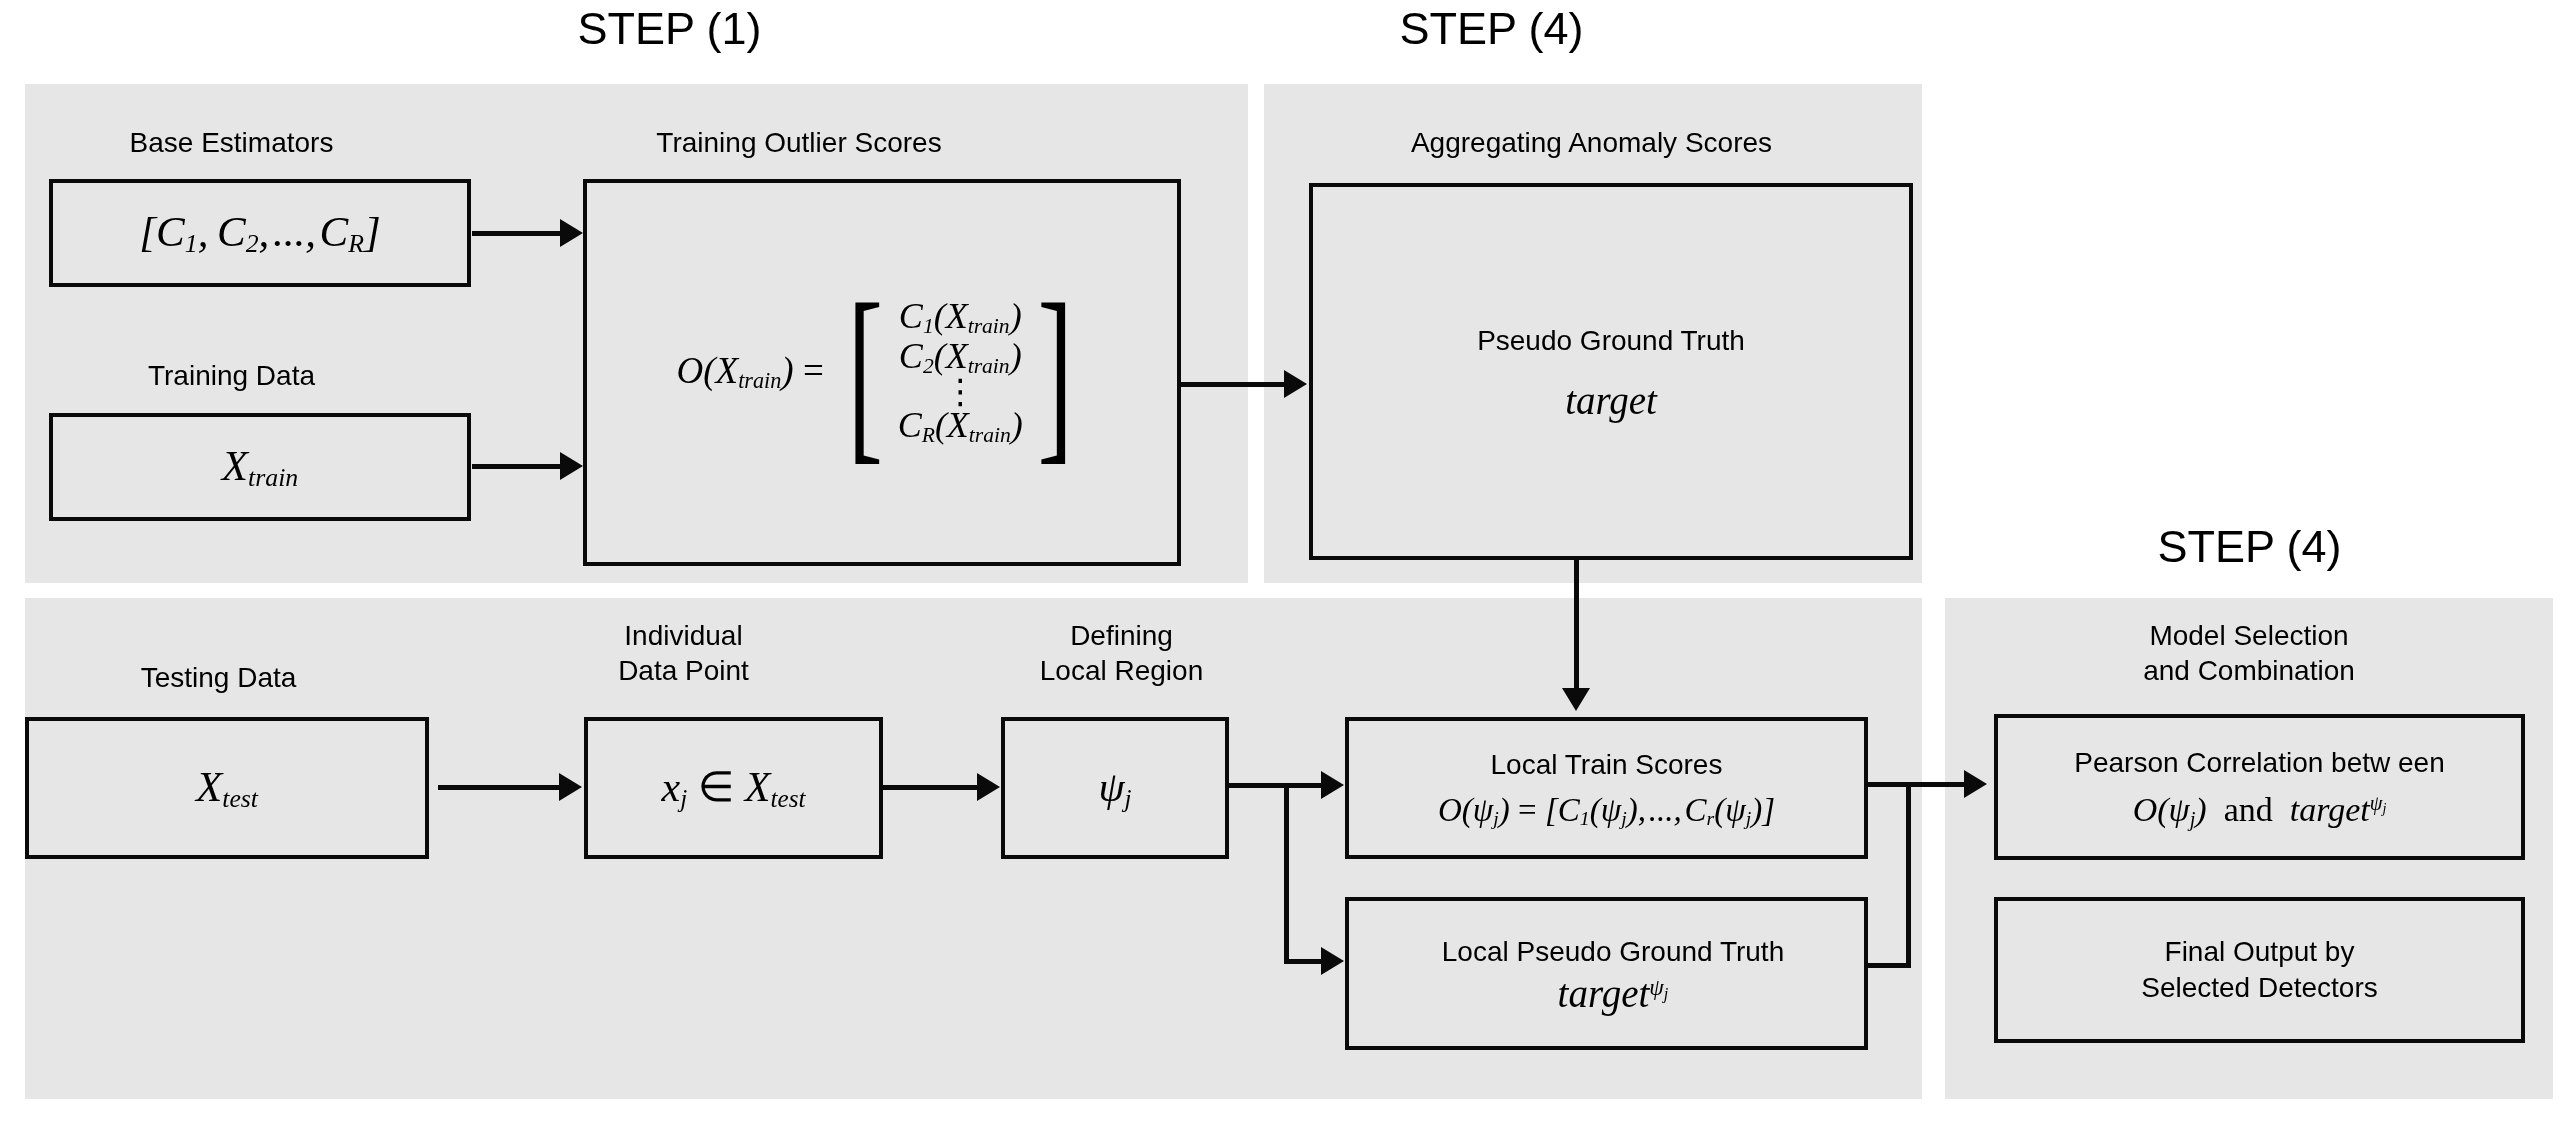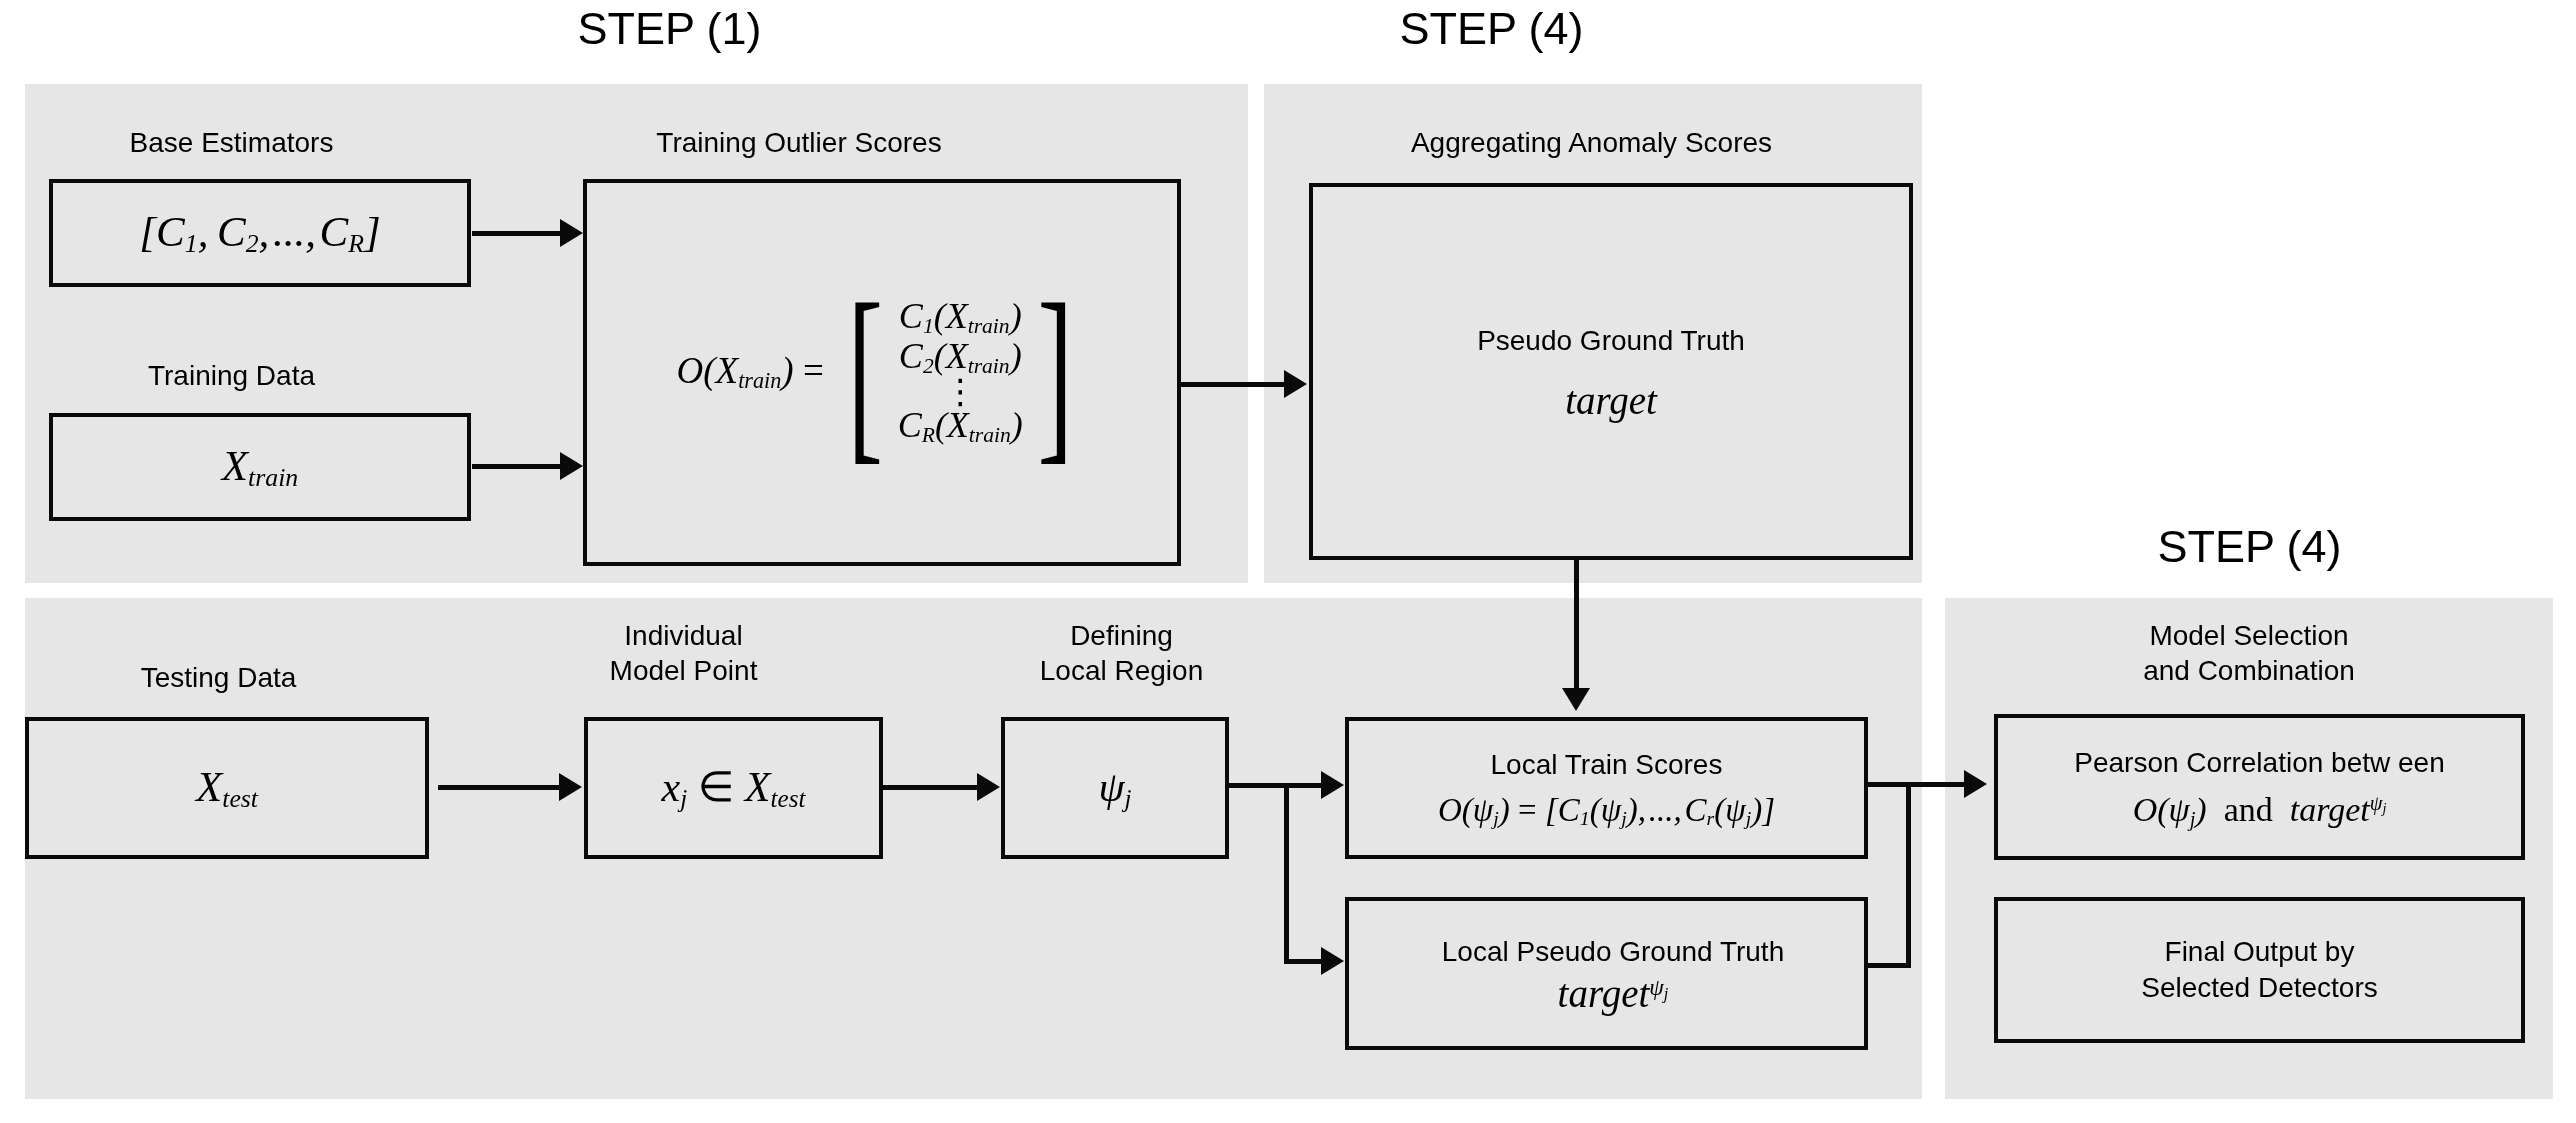--- a/index.html
+++ b/index.html
@@ -185,21 +185,21 @@
 
   <div class="cap" style="left:26px; top:661px; width:385px;">Testing Data</div>
 
   <div class="box" style="left:25px; top:717px; width:404px; height:142px;">
     <div class="math" style="font-size:43px;">
       X<sub>test</sub>
     </div>
   </div>
 
   <div class="cap" style="left:523px; top:619px; width:321px;">Individual
-Model Point</div>
+Data Point</div>
 
   <div class="box" style="left:584px; top:717px; width:299px; height:142px;">
     <div class="math" style="font-size:42px;">
       x<sub>j</sub> <span class="up">∈</span> X<sub>test</sub>
     </div>
   </div>
 
   <div class="cap" style="left:972px; top:619px; width:299px;">Defining
 Local Region</div>
 

